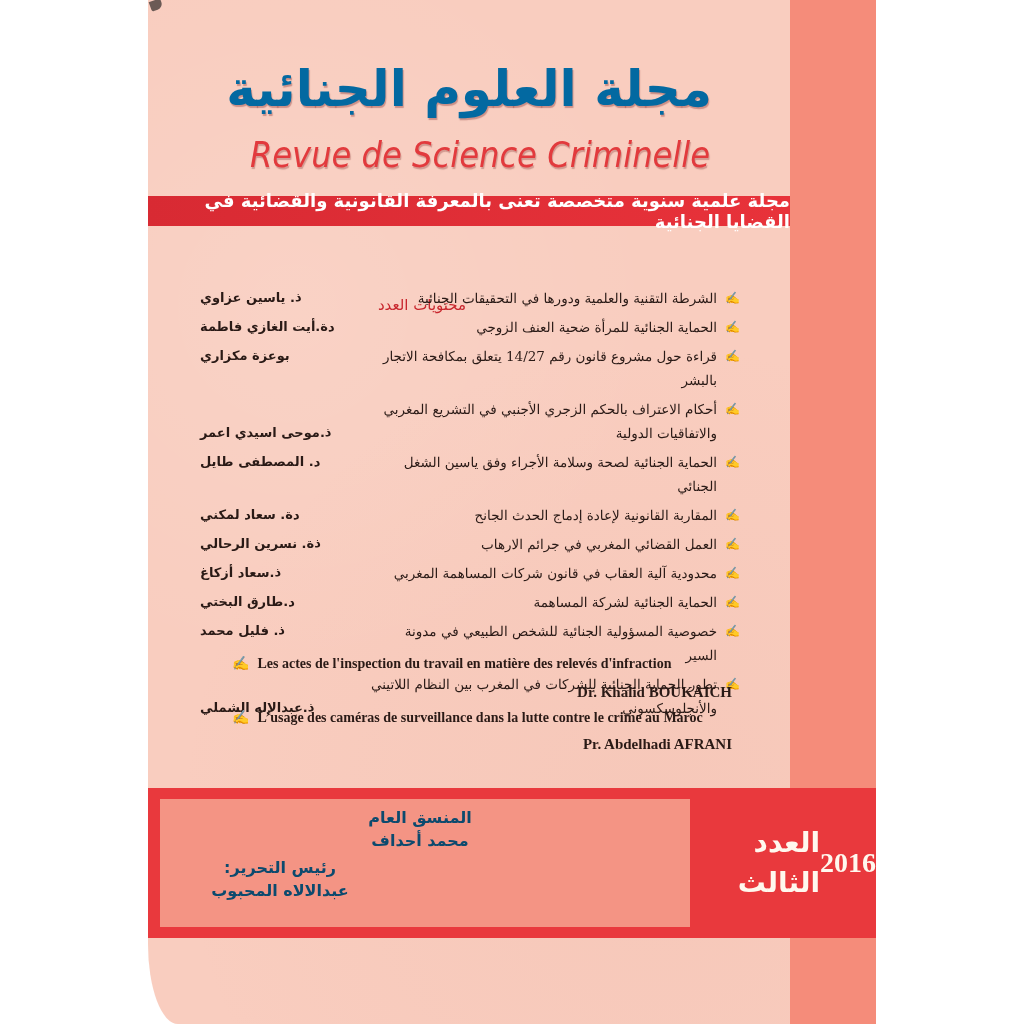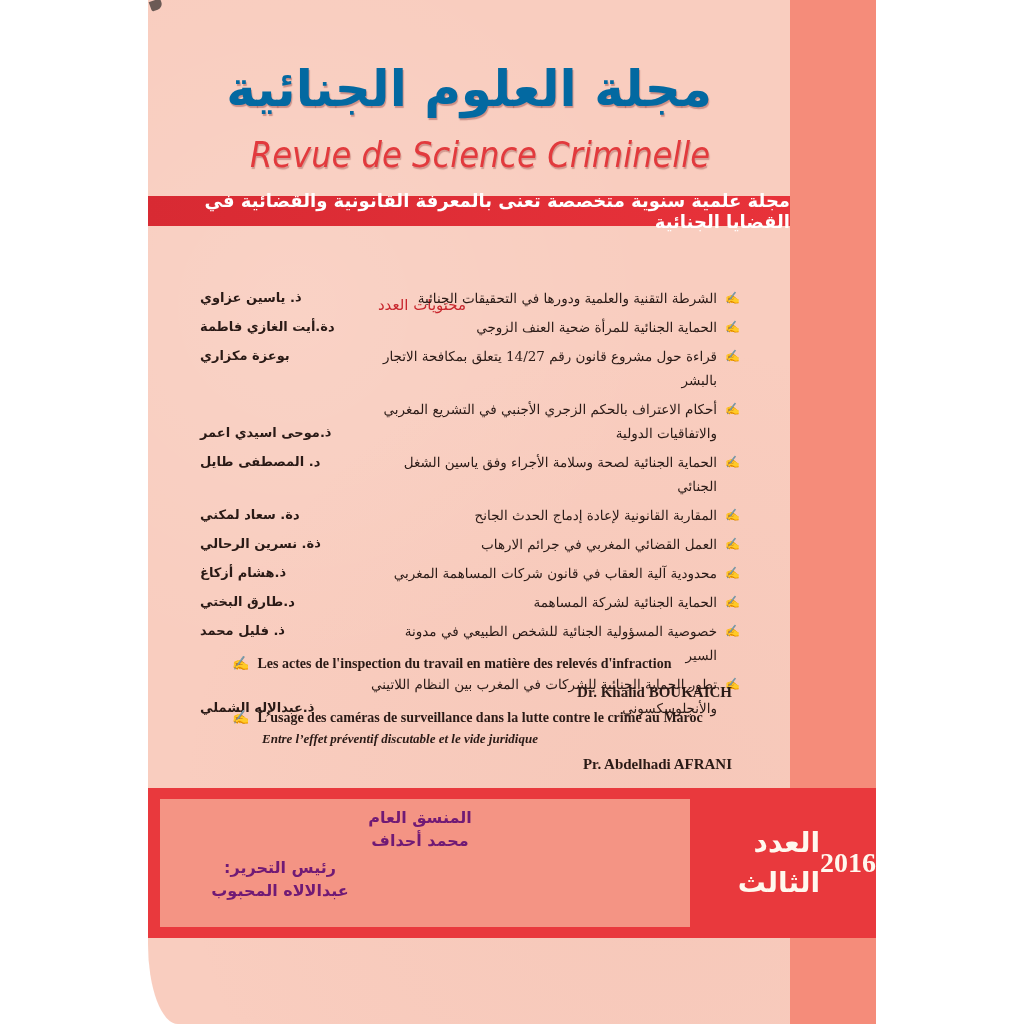--- a/index.html
+++ b/index.html
@@ -71,21 +71,21 @@
     .fr-author { text-align: right; font-weight: bold; font-size: 15px; line-height: 24px; }
     .fr-sub { font-style: italic; font-weight: bold; font-size: 13px; padding-left: 30px; line-height: 18px; }
 
     .bottom-band {
       position: absolute; left: 148px; top: 788px; width: 728px; height: 150px;
       background: #e9393d;
     }
     .bottom-inner {
       position: absolute; left: 160px; top: 799px; width: 530px; height: 128px;
       background: #f49484;
-      font-family: "DejaVu Sans", sans-serif; color: #701a75; direction: rtl;
+      font-family: "DejaVu Sans", sans-serif; color: #0c4a6e; direction: rtl;
     }
     .credit { position: absolute; text-align: center; font-weight: bold; font-size: 16px; }
     .credit .lbl { display: block; line-height: 22px; }
     .credit .nm { display: block; line-height: 24px; }
     .issue-box {
       position: absolute; left: 690px; top: 799px; width: 186px; height: 128px;
       display: flex; flex-direction: row; align-items: center; justify-content: center;
       color: #fff8ee;
     }
     .issue-label { font-size: 28px; font-weight: bold; direction: rtl; line-height: 40px; }
@@ -158,21 +158,21 @@
         <span class="bullet">✍</span>
         <span class="txt">العمل القضائي المغربي في جرائم الارهاب</span>
       </div>
     <div class="toc-author">ذة. نسرين الرحالي</div>
   </div>
   <div class="toc-row" style="margin-bottom:5px">
     <div class="toc-title">
         <span class="bullet">✍</span>
         <span class="txt">محدودية آلية العقاب في قانون شركات المساهمة المغربي</span>
       </div>
-    <div class="toc-author">ذ.هشام أزكاغ</div>
+    <div class="toc-author">ذ.سعاد أزكاغ</div>
   </div>
   <div class="toc-row" style="margin-bottom:5px">
     <div class="toc-title">
         <span class="bullet">✍</span>
         <span class="txt">الحماية الجنائية لشركة المساهمة</span>
       </div>
     <div class="toc-author">د.طارق البختي</div>
   </div>
   <div class="toc-row" style="margin-bottom:5px">
     <div class="toc-title">
@@ -196,21 +196,20 @@
 <div class="fr-block">
   <div class="fr-item">
     <span class="bullet">✍</span>
     <span>Les actes de l'inspection du travail en matière des relevés d'infraction</span>
   </div>
   <div class="fr-author" style="margin-top:6px;margin-bottom:4px">Dr. Khalid BOUKAICH</div>
   <div class="fr-item">
     <span class="bullet">✍</span>
     <span>L’usage des caméras de surveillance dans la lutte contre le crime au Maroc</span>
   </div>
-  <div class="fr-sub" style="margin-top:2px">Entre l’effet préventif discutable et le vide juridique</div>
   <div class="fr-author" style="margin-top:4px">Pr. Abdelhadi AFRANI</div>
 </div>
 
 <div class="bottom-band"></div>
 <div class="bottom-inner">
   <div class="credit" style="right:170px; top:8px; width:200px;">
     <span class="lbl">المنسق العام</span>
     <span class="nm">محمد أحداف</span>
   </div>
   <div class="credit" style="right:310px; top:58px; width:200px;">

